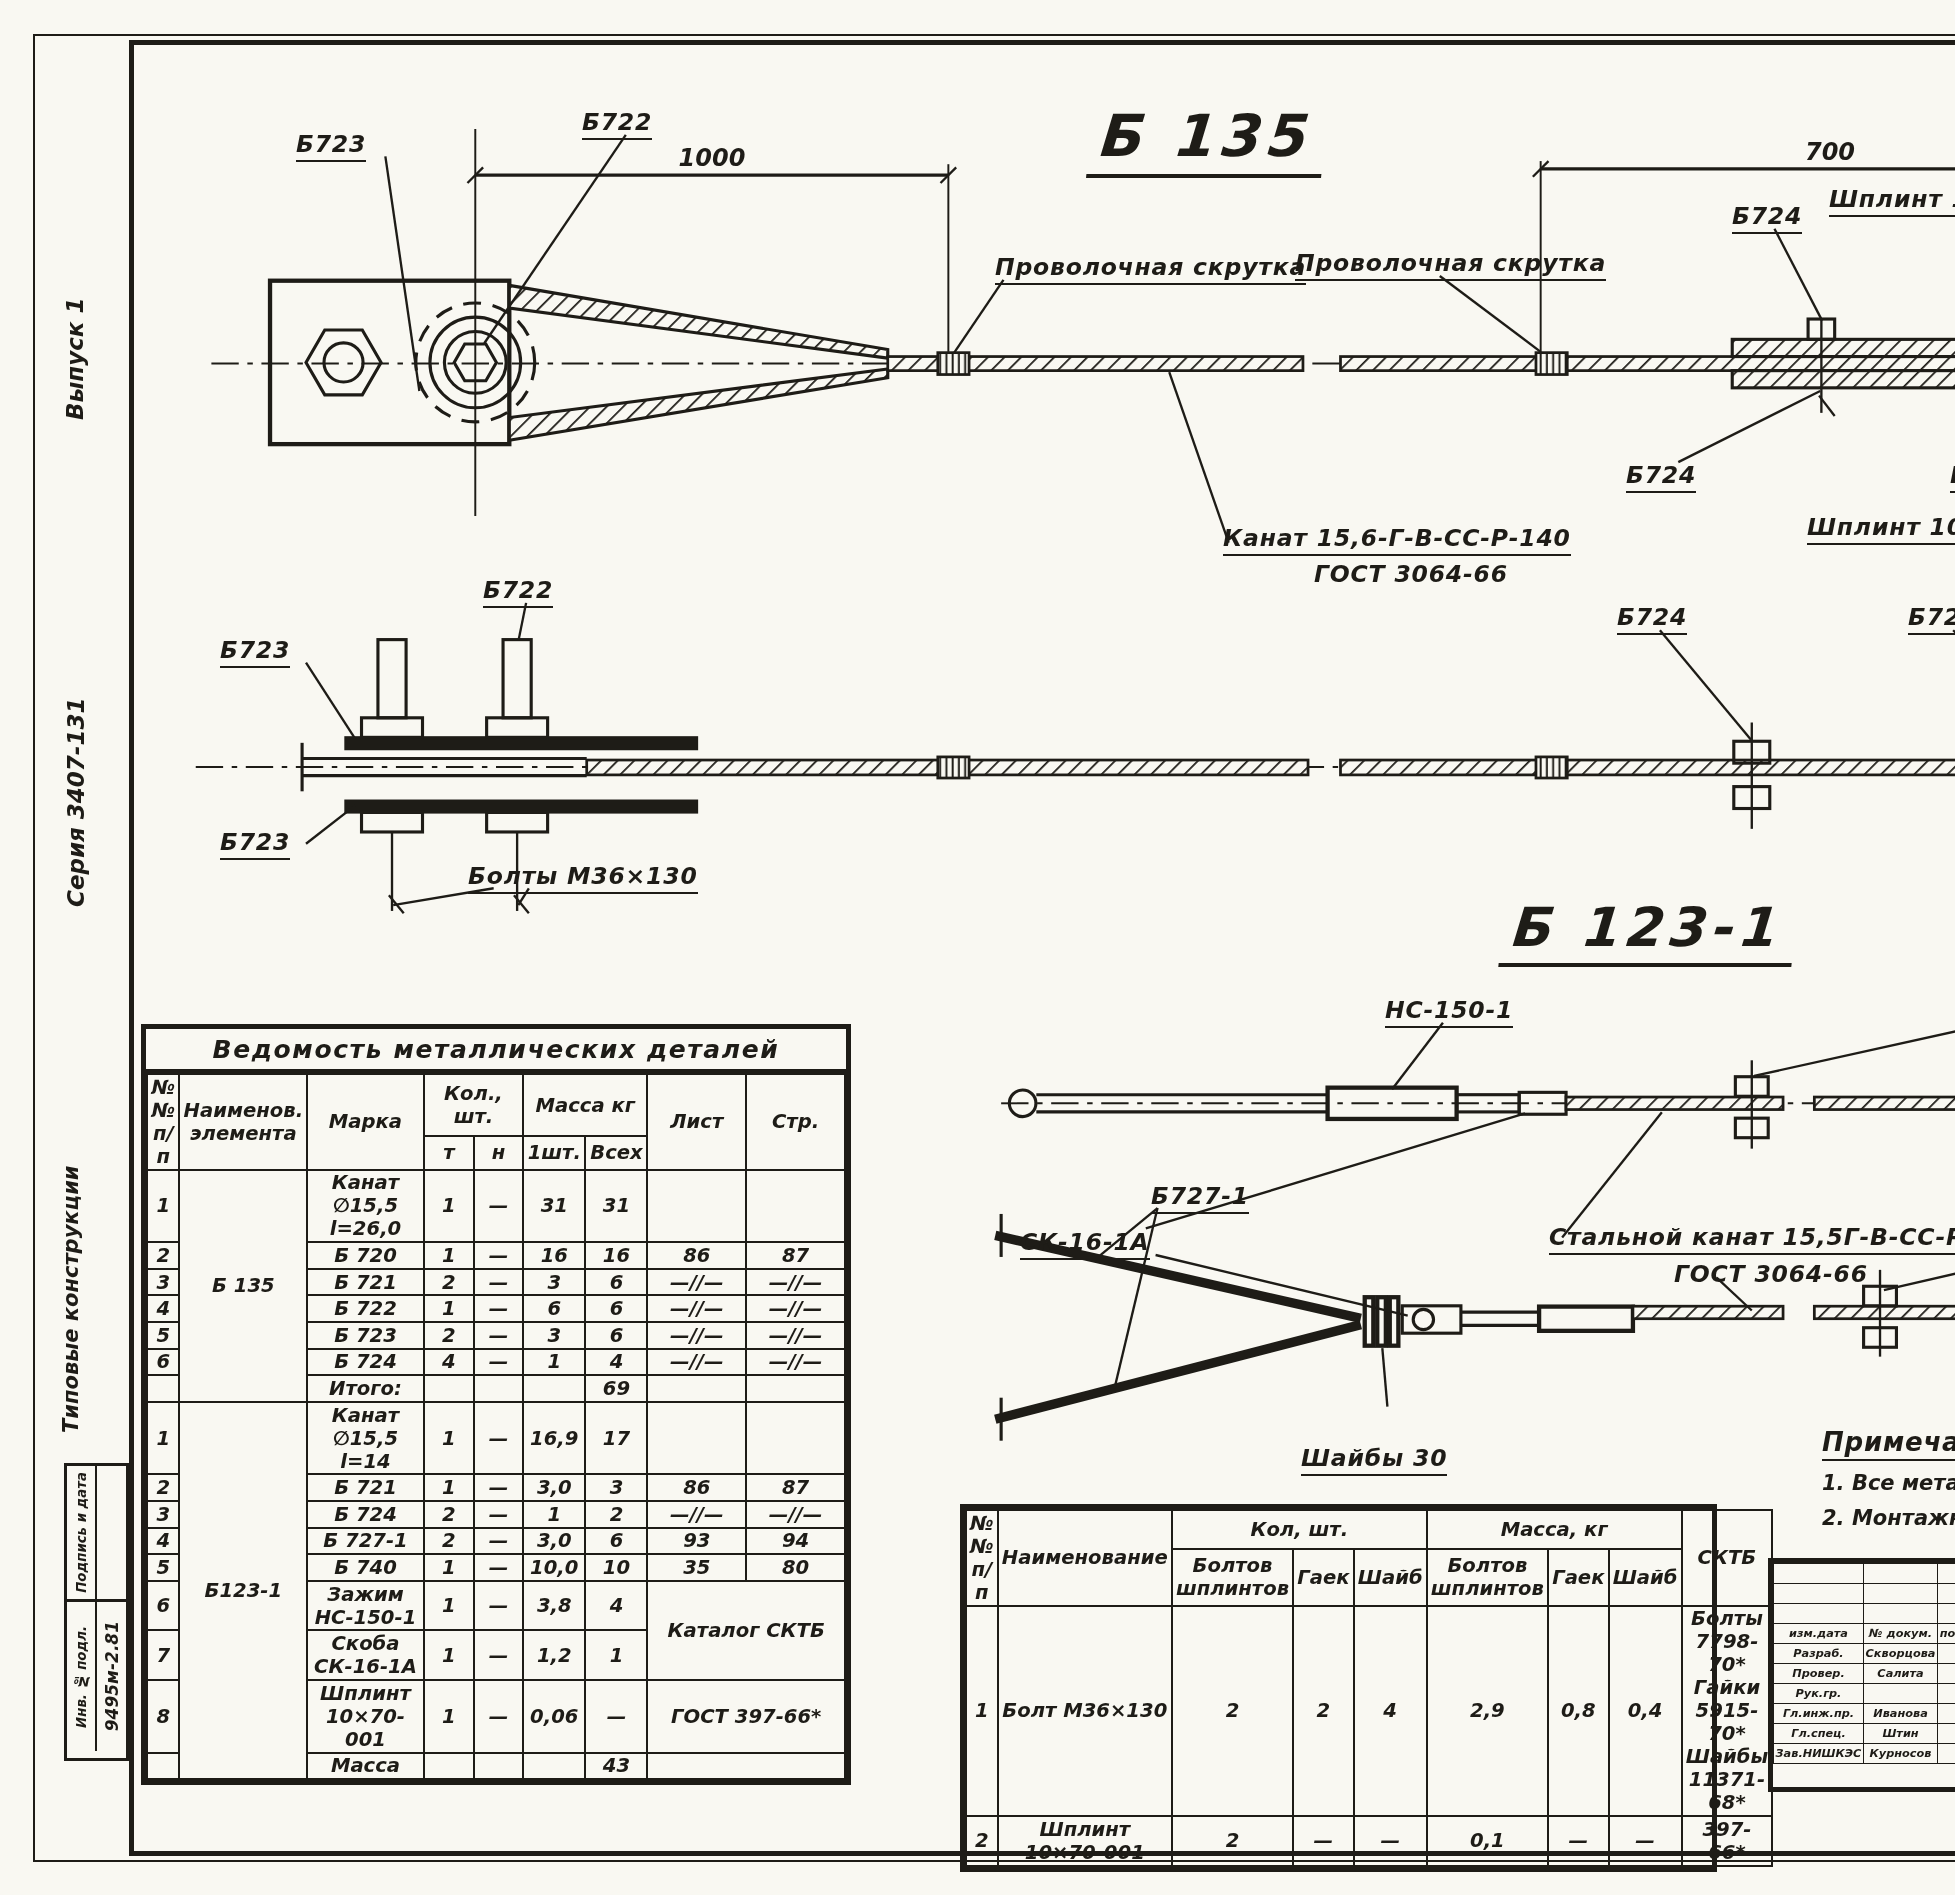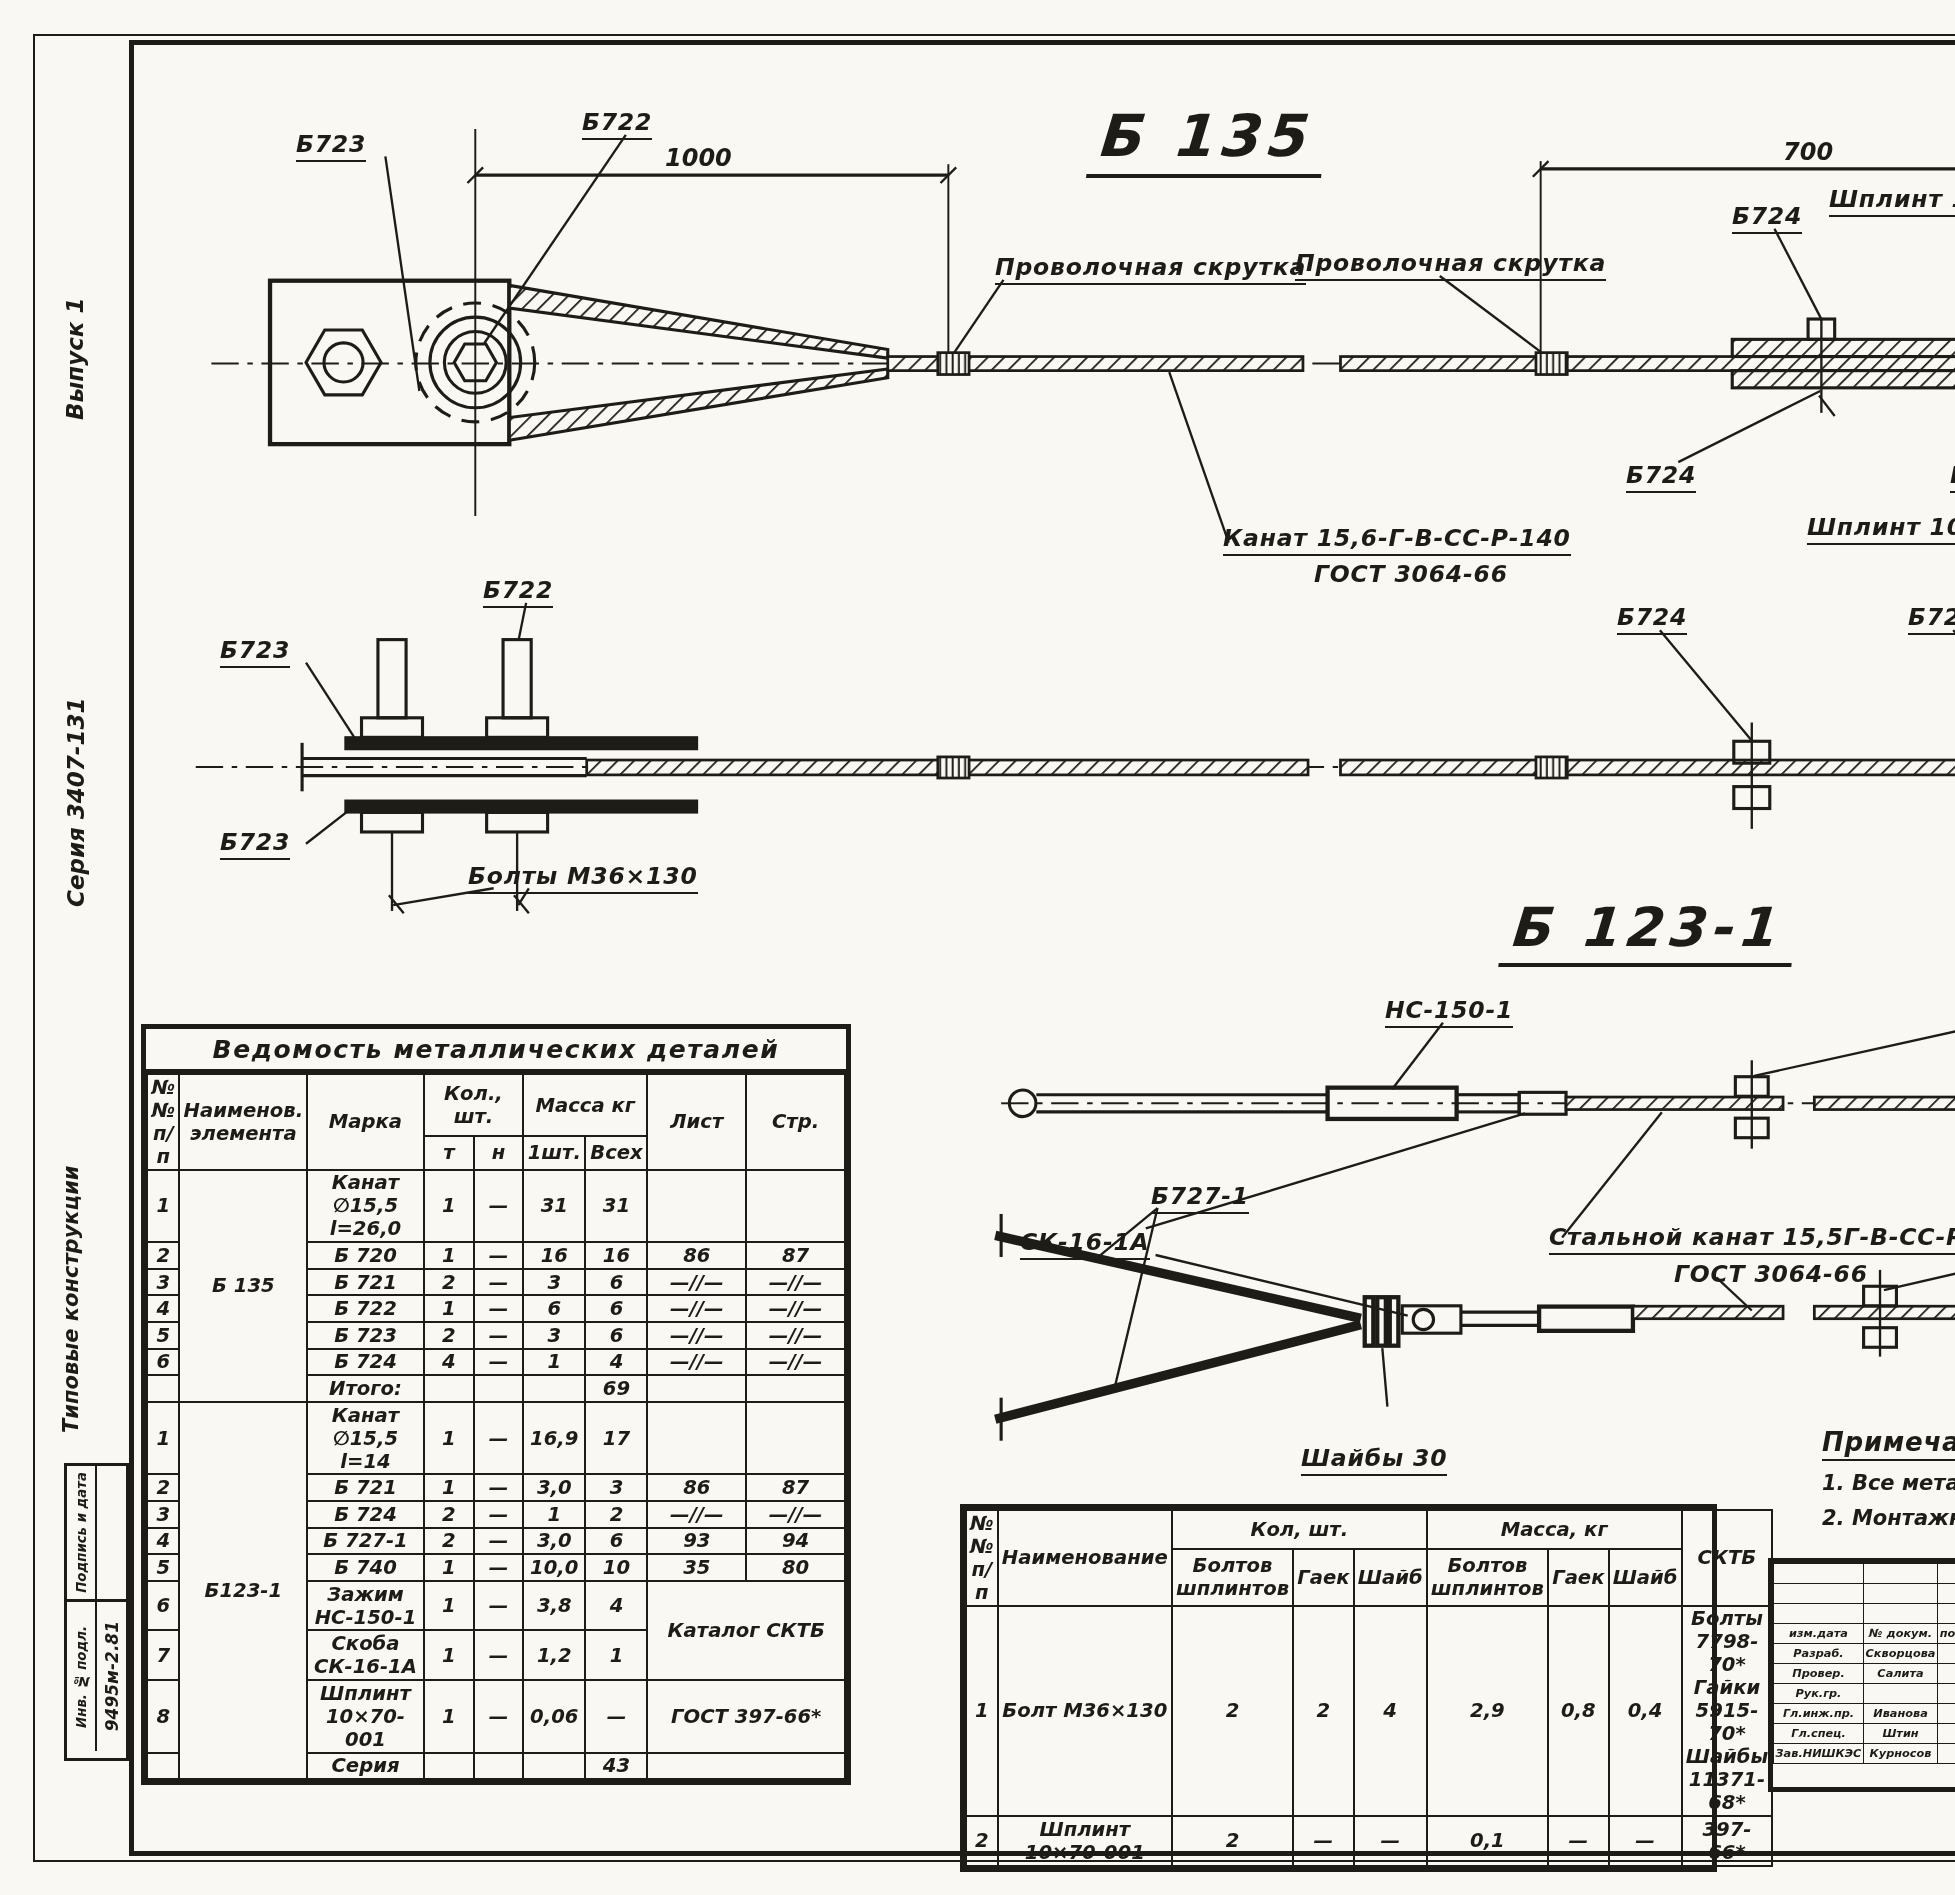--- a/index.html
+++ b/index.html
@@ -5,21 +5,21 @@
   :root{ --ink:#1e1c17; --paper:#f9f8f2; }
   *{box-sizing:border-box}
   body{margin:0;background:#9a9a94}
   .sheet{position:relative;width:2611px;height:1895px;background:var(--paper);
          font-family:"DejaVu Sans",sans-serif;font-style:italic;color:var(--ink);overflow:hidden}
   .frame-outer{position:absolute;left:33px;top:34px;width:2547px;height:1828px;border:2px solid var(--ink)}
   .frame-main{position:absolute;left:129px;top:40px;width:2447px;height:1816px;border:5.1px solid var(--ink)}
   .art{position:absolute;left:0;top:0}
   .lb{position:absolute;font-size:23.5px;font-weight:700;white-space:nowrap;letter-spacing:0.8px}
   .ul{border-bottom:2.7px solid var(--ink);padding-bottom:1.6px}
-  .dim{position:absolute;width:94px;text-align:left;font-size:24px;font-weight:700}
+  .dim{position:absolute;width:94px;text-align:center;font-size:24px;font-weight:700}
   .big{position:absolute;font-size:58px;font-weight:800;border-bottom:4.7px solid var(--ink);
        padding:0 11px 3.9px;letter-spacing:5.5px;transform:skewX(-6deg)}
   .vert{position:absolute;transform:rotate(-90deg);transform-origin:0 0;font-size:23px;font-weight:700;white-space:nowrap}
   
   .tbl{position:absolute;border:5.5px solid var(--ink)}
   .tbl .title{display:flex;align-items:center;justify-content:center;font-size:25px;font-weight:800;
               border-bottom:4.3px solid var(--ink);letter-spacing:1.6px;padding:5.5px 2.3px}
   table.gt{border-collapse:collapse;width:100%}
   .gt td{border:2.3px solid var(--ink);text-align:center;vertical-align:middle;font-weight:700;
          font-size:19.6px;padding:0.8px 3.1px;white-space:pre-line;height:26px}
@@ -498,21 +498,21 @@
               <td>8</td>
               <td class="nm sm">Шплинт 10×70-001</td>
               <td>1</td>
               <td>—</td>
               <td>0,06</td>
               <td>—</td>
               <td colspan="2" class="cat">ГОСТ 397-66*</td>
             </tr>
             <tr>
               <td></td>
-              <td class="nm">Серия</td>
+              <td class="nm">Масса</td>
               <td></td>
               <td></td>
               <td></td>
               <td>43</td>
               <td colspan="2"></td>
             </tr>
           </tbody>
         </table>
       </div>
   </div>

